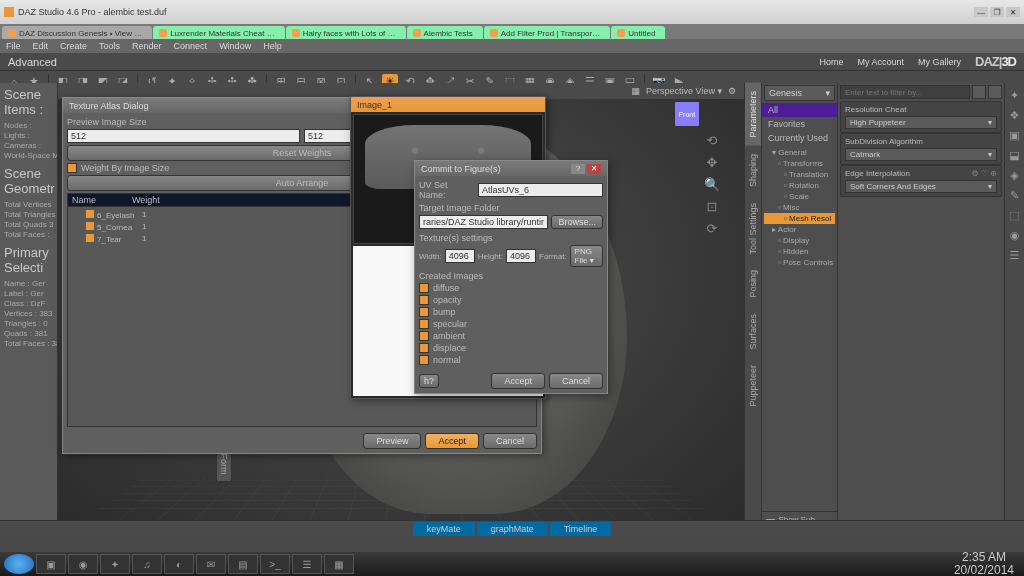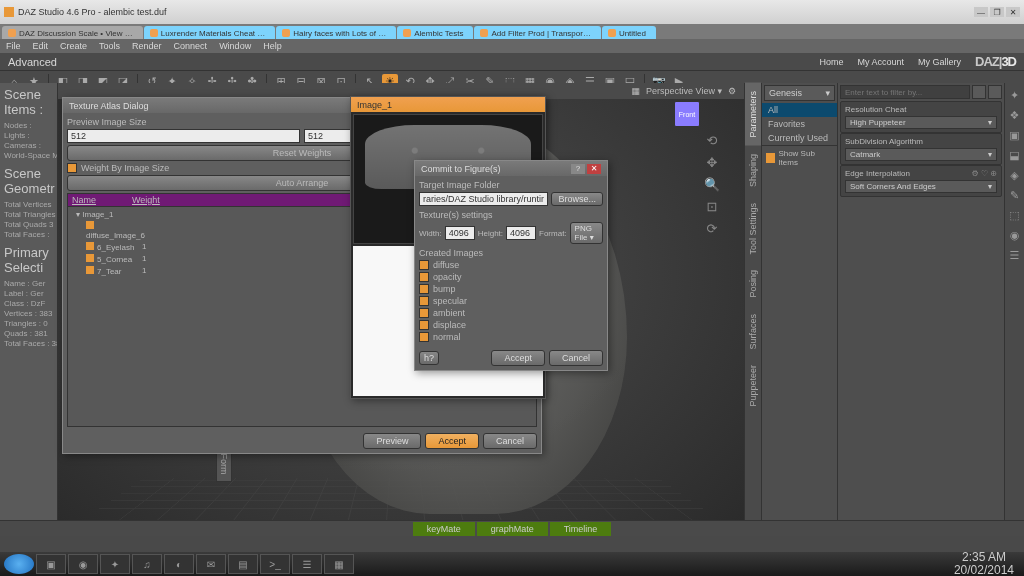--- a/index.html
+++ b/index.html
@@ -12,21 +12,21 @@
 .titlebar .win-controls span { width: 14px; height: 10px; background: #c8c8c8; display: inline-flex; align-items: center; justify-content: center; font-size: 8px; cursor: pointer; }
 
 
 .menubar { height: 14px; background: #666; display: flex; align-items: center; padding: 0 6px; gap: 12px; font-size: 9px; color: #d8d8d8; }
 .menubar span { cursor: pointer; }
 
 
 .tabstrip { height: 15px; background: #7a7a7a; display: flex; align-items: flex-end; padding-left: 2px; gap: 1px; }
 .tabstrip .tab { height: 13px; background: #a8a8a8; border-radius: 3px 3px 0 0; padding: 1px 10px 0 6px; display: flex; align-items: center; font-size: 8px; color: #333; cursor: pointer; }
 .tabstrip .tab .dot { width: 8px; height: 8px; background: #f0a050; border-radius: 2px; margin-right: 3px; }
-.tabstrip .tab.inactive { background: #7dd3fc; }
+.tabstrip .tab.inactive { background: #86efac; }
 
 
 .advancedbar { height: 18px; background: #4a4a4a; border-bottom: 1px solid #333; display: flex; align-items: center; padding: 0 8px; position: relative; }
 .advancedbar .label { font-size: 11px; color: #d8d8d8; }
 .advancedbar .branding { position: absolute; right: 8px; display: flex; align-items: center; gap: 14px; font-size: 9px; color: #d8d8d8; }
 .advancedbar .branding .logo { font-size: 13px; font-weight: bold; color: #c8c8c8; letter-spacing: -1px; }
 .advancedbar .branding .logo b { color: #e8e8e8; }
 
 
 .toolbar { height: 22px; background: #4a4a4a; border-bottom: 1px solid #333; display: flex; align-items: center; padding: 0 6px; gap: 4px; }
@@ -56,21 +56,21 @@
 .verttabs { width: 18px; background: #4a4a4a; display: flex; flex-direction: column; border-left: 1px solid #333; border-right: 1px solid #333; }
 .verttabs .vt { flex: 0 0 auto; writing-mode: vertical-rl; transform: rotate(180deg); padding: 8px 3px; font-size: 9px; color: #aaa; cursor: pointer; text-align: center; }
 .verttabs .vt.active { background: #666; color: #ddd; }
 .verttabs .tips { margin-top: auto; background: #e89838; color: #222; writing-mode: horizontal-tb; transform: none; padding: 2px; font-size: 8px; text-align: center; cursor: pointer; }
 
 
 .rightpanel { width: 242px; background: #4e4e4e; display: flex; }
 .rp-left { width: 76px; border-right: 1px solid #333; display: flex; flex-direction: column; }
 .rp-left .dd { height: 16px; background: #5a5a5a; border: 1px solid #333; margin: 2px; padding: 1px 4px; font-size: 9px; color: #ccc; cursor: pointer; display: flex; align-items: center; justify-content: space-between; }
 .rp-left .cat { padding: 2px 6px; font-size: 9px; color: #bbb; cursor: pointer; }
-.rp-left .cat.active { background: #0c4a6e; }
+.rp-left .cat.active { background: #4c1d95; }
 .rp-left .tree { flex: 1; padding: 2px; font-size: 8px; overflow: hidden; }
 .rp-left .tn { padding: 1px 2px 1px 8px; white-space: nowrap; cursor: pointer; color: #aaa; }
 .rp-left .tn.l1 { padding-left: 14px; }
 .rp-left .tn.l2 { padding-left: 20px; }
 .rp-left .tn.sel { background: #e89838; color: #222; }
 .rp-left .subitems { border-top: 1px solid #333; padding: 3px 4px; font-size: 8px; display: flex; align-items: center; gap: 3px; }
 .rp-left .subitems .chk { width: 10px; height: 10px; background: #e89838; display: inline-block; }
 
 .rp-right { flex: 1; padding: 2px; display: flex; flex-direction: column; gap: 2px; }
 .rp-right .search { display: flex; gap: 2px; }
@@ -91,36 +91,36 @@
 .dialog .dtitle .dclose { margin-left: auto; display: flex; gap: 2px; }
 .dialog .dtitle .dclose span { width: 14px; height: 10px; background: #888; font-size: 8px; text-align: center; cursor: pointer; line-height: 10px; }
 .dialog .dtitle .dclose .x { background: #c04040; color: #fff; }
 .dialog .dbody { padding: 4px; font-size: 9px; color: #bbb; }
 .dialog input[type=text] { background: #ececec; border: 1px solid #333; height: 14px; font-size: 9px; padding: 0 3px; color: #333; }
 .dialog .btn { background: linear-gradient(#888,#6a6a6a); border: 1px solid #333; border-radius: 3px; padding: 2px 12px; font-size: 9px; color: #ddd; cursor: pointer; display: inline-block; }
 .dialog .btn.accept { background: linear-gradient(#f0b060,#e89838); color: #222; }
 .dialog .wide-btn { display: block; text-align: center; background: linear-gradient(#888,#6a6a6a); border: 1px solid #333; border-radius: 3px; padding: 2px; margin: 2px 0; cursor: pointer; }
 .dialog .chkrow { display: flex; align-items: center; gap: 4px; margin: 2px 0; }
 .dialog .chkrow .chk { width: 10px; height: 10px; background: #e89838; border: 1px solid #333; }
-.dialog .listhead { display: flex; background: #701a75; border: 1px solid #333; padding: 1px 4px; text-decoration: underline; }
+.dialog .listhead { display: flex; background: #0f172a; border: 1px solid #333; padding: 1px 4px; }
 .dialog .listhead span:first-child { width: 60px; }
 .dialog .treelist { background: #585858; border: 1px solid #333; border-top: none; height: 220px; padding: 2px; overflow: hidden; }
 .dialog .treelist .tl { padding: 1px 2px; display: flex; font-size: 8px; }
 .dialog .treelist .tl .n { width: 70px; padding-left: 14px; }
 .dialog .treelist .tl .c { width: 8px; height: 8px; background: #e89838; margin-right: 3px; display: inline-block; }
 
 
 .imgpanel { background: #2a2a2a; border: 1px solid #555; }
 .imgpanel .previewthumb { height: 130px; background: #1a1a1a; margin: 2px; position: relative; border: 1px solid #444; }
 .imgpanel .previewthumb::before { content: ''; position: absolute; left: 6%; top: 8%; width: 88%; height: 50%; background: radial-gradient(circle at 30% 40%, #ddd 2%, transparent 3%), radial-gradient(circle at 70% 40%, #ddd 2%, transparent 3%), linear-gradient(#ccc,#999); opacity: 0.5; border-radius: 30% 30% 10% 10%; }
 .imgpanel .blank { height: 150px; background: #f8f8f8; margin: 2px; }
 
 
 .bottomtabs { position: absolute; bottom: 40px; left: 0; right: 0; height: 16px; background: #4a4a4a; border-top: 1px solid #333; display: flex; align-items: center; justify-content: center; gap: 2px; }
-.bottomtabs .bt { padding: 2px 14px; background: #4d7c0f; font-size: 9px; color: #ccc; cursor: pointer; }
+.bottomtabs .bt { padding: 2px 14px; background: #0369a1; font-size: 9px; color: #ccc; cursor: pointer; }
 
 
 .taskbar { position: absolute; bottom: 0; left: 0; right: 0; height: 24px; background: linear-gradient(#3a3a3a,#1a1a1a); display: flex; align-items: center; padding: 0 4px; gap: 2px; }
 .taskbar .start { width: 30px; height: 20px; background: radial-gradient(circle,#5ab0f0,#2070c0); border-radius: 50%; cursor: pointer; }
 .taskbar .tb { width: 30px; height: 20px; background: #333; border: 1px solid #555; cursor: pointer; display: flex; align-items: center; justify-content: center; font-size: 10px; color: #999; }
 .taskbar .clock { margin-left: auto; color: #ccc; text-align: center; font-size: 12px; padding-right: 6px; line-height: 1.1; }
 
 
 .dform-tab { position: absolute; left: 216px; top: 440px; writing-mode: vertical-rl; background: #555; padding: 6px 2px; font-size: 9px; color: #aaa; border: 1px solid #333; cursor: pointer; }
 
@@ -135,21 +135,21 @@
   <div class="win-controls">
     <span>—</span>
     <span>❐</span>
     <span>✕</span>
   </div>
 </div>
 
 <div class="tabstrip">
   <div class="tab">
       <span class="dot"></span>
-      <span>DAZ Discussion Scale • View …</span>
+      <span>DAZ Discussion Genesis • View …</span>
     </div>
   <div class="tab inactive">
       <span class="dot"></span>
       <span>Luxrender Materials Cheat …</span>
     </div>
   <div class="tab inactive">
       <span class="dot"></span>
       <span>Hairy faces with Lots of …</span>
     </div>
   <div class="tab inactive">
@@ -281,20 +281,33 @@
 
   <div class="rightpanel">
     <div class="rp-left">
       <div class="dd">
           <span>Genesis</span>
           <span>▾</span>
         </div>
       <div class="cat active">All</div>
       <div class="cat">Favorites</div>
       <div class="cat">Currently Used</div>
+      <div class="tree" id="param-tree">
+          <div class="tn l0">▾ General</div>
+          <div class="tn l1">▫ Transforms</div>
+          <div class="tn l2">▫ Translation</div>
+          <div class="tn l2">▫ Rotation</div>
+          <div class="tn l2">▫ Scale</div>
+          <div class="tn l1">▫ Misc</div>
+          <div class="tn l2 sel">▫ Mesh Resol</div>
+          <div class="tn l0">▸ Actor</div>
+          <div class="tn l1">▫ Display</div>
+          <div class="tn l1">▫ Hidden</div>
+          <div class="tn l1">▫ Pose Controls</div>
+        </div>
       <div class="subitems">
         <span class="chk"></span>
         <span>Show Sub Items</span>
       </div>
     </div>
     <div class="rp-right">
       <div class="search">
         <input type="text" placeholder="Enter text to filter by..." style="">
         <span class="sbtn"></span>
         <span class="sbtn"></span>
@@ -366,28 +379,21 @@
     <div class="chkrow">
         <span class="chk"></span>
         <span>Weight By Image Size</span>
       </div>
     <div class="wide-btn">Auto Arrange</div>
     <div class="listhead">
         <span>Name</span>
         <span>Weight</span>
       </div>
     <div class="treelist">
-      <div class="tl">
-          <span class="n" style="padding-left:4px">▾ <span>Image_1</span></span>
-        </div>
       <div id="atlas-items">
-          <div class="tl">
-            <span class="n"><span class="c"></span>diffuse_Image_6</span>
-            <span></span>
-          </div>
           <div class="tl">
             <span class="n"><span class="c"></span>6_Eyelash</span>
             <span>1</span>
           </div>
           <div class="tl">
             <span class="n"><span class="c"></span>5_Cornea</span>
             <span>1</span>
           </div>
           <div class="tl">
             <span class="n"><span class="c"></span>7_Tear</span>
@@ -413,20 +419,24 @@
 
 <div class="dialog" style="left:414px; top:160px; width:194px;">
   <div class="dtitle">
     <span>Commit to Figure(s)</span>
     <div class="dclose">
         <span>?</span>
         <span class="x">✕</span>
       </div>
   </div>
   <div class="dbody">
+    <div style="display:flex;align-items:center;gap:4px;margin-bottom:3px;">
+      <span>UV Set Name:</span>
+      <input type="text" style="flex: 1 1 0%;" value="AtlasUVs_6">
+    </div>
     <div>Target Image Folder</div>
     <div style="display:flex;gap:3px;margin:2px 0 4px;">
       <input type="text" style="flex: 1 1 0%;" value="raries/DAZ Studio library/runtime/texutreAtlas/">
       <span class="btn" style="padding:1px 6px">Browse...</span>
     </div>
     <div>Texture(s) settings</div>
     <div style="display:flex;align-items:center;gap:3px;margin:2px 0 4px;font-size:8px;">
       <span>Width:</span>
       <input type="text" style="width: 30px;" value="4096">
       <span>Height:</span>

